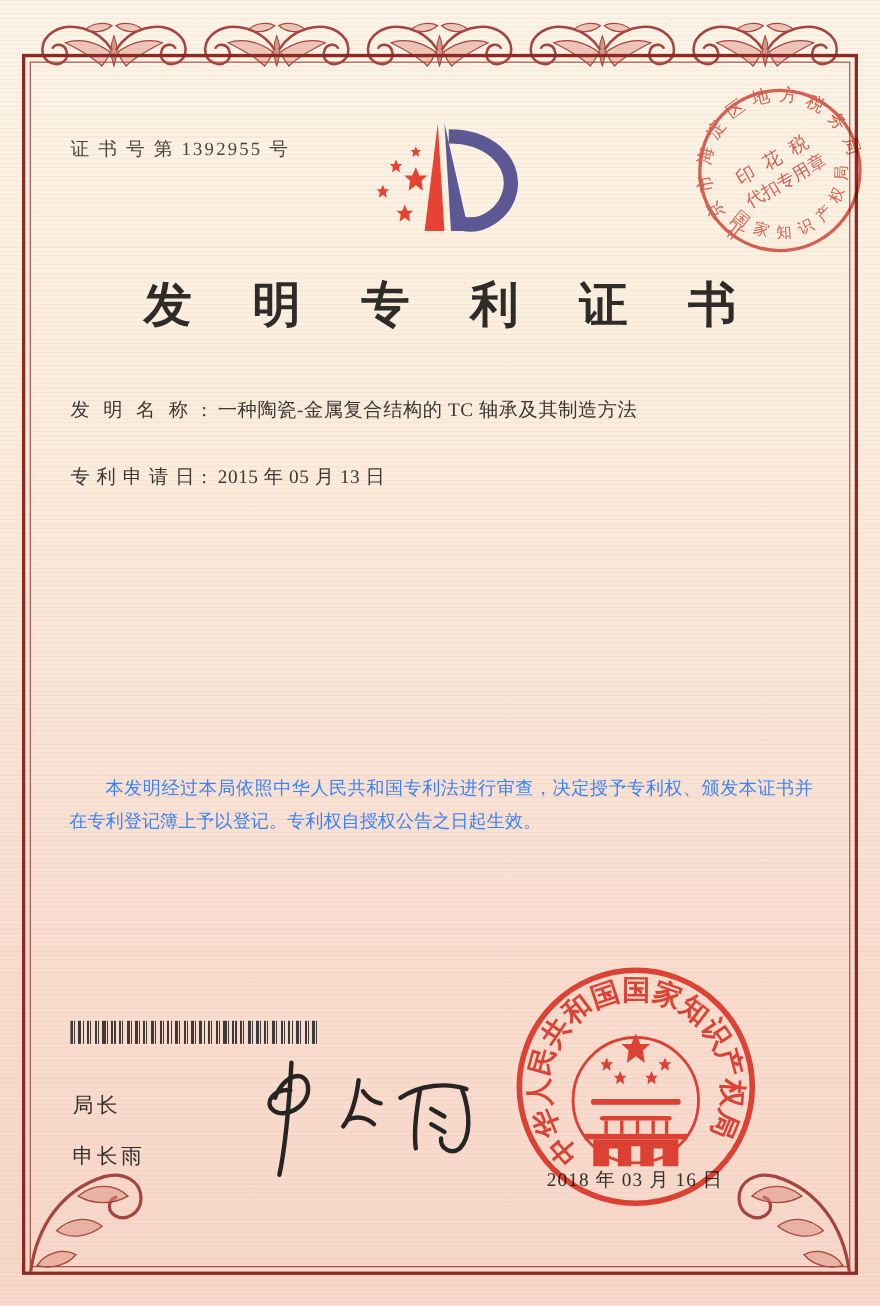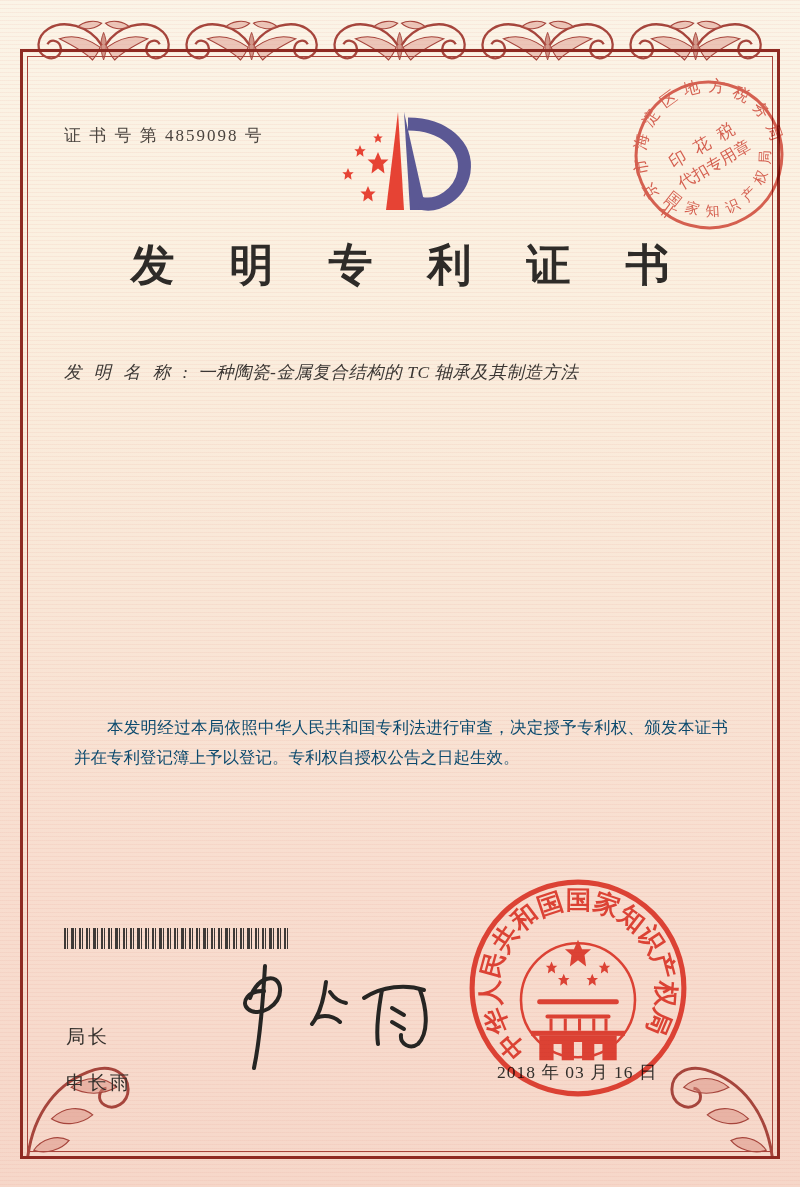--- a/index.html
+++ b/index.html
@@ -12,34 +12,34 @@
     background:repeating-linear-gradient(180deg,rgba(224,140,126,.10) 0 1px,rgba(224,140,126,0) 1px 4px);}
   .frame{position:absolute;left:27px;top:56px;width:744px;height:1094px;z-index:1;
     border:1px solid #a8433a;outline:3px solid #8e2a22;outline-offset:4px;}
   .ornament{position:absolute;z-index:1;}
   .band{left:30px;top:14px;width:740px;height:58px;}
   .corner{width:118px;height:118px;}
   .cert-no{position:absolute;left:64px;top:124px;z-index:2;font-size:17px;letter-spacing:2px;color:#4a443f;}
   .logo{position:absolute;left:322px;top:84px;width:160px;height:152px;z-index:2;}
   .tax-stamp{position:absolute;left:618px;top:64px;width:182px;height:182px;z-index:2;
     mix-blend-mode:multiply;opacity:.85;}
-  .title{position:absolute;left:0;right:0;top:236px;margin:0;z-index:2;text-align:center;
+  .title{position:absolute;left:0;right:0;top:236px;margin:12px;z-index:2;text-align:center;
     font-size:44px;font-weight:700;letter-spacing:22px;padding-left:22px;color:#2e2b28;}
-  .fields{position:absolute;left:64px;top:360px;width:676px;z-index:2;font-size:17.5px;color:#3b3734;font-style:italic;}
+  .fields{position:absolute;left:64px;top:360px;width:676px;z-index:2;font-size:17.5px;color:#3b3734;}
   .frow{height:61px;}
   .flabel{display:inline-block;width:124px;text-align:justify;text-align-last:justify;vertical-align:top;}
   .fvalue{margin-left:10px;letter-spacing:.5px;}
   .body-text{position:absolute;left:63px;top:702px;width:676px;z-index:2;}
-  .body-text p{margin:11px;font-size:16.5px;line-height:30px;text-indent:2em;text-align:justify;color:#0c4a6e;}
+  .body-text p{margin:0;font-size:16.5px;line-height:30px;text-indent:2em;text-align:justify;color:#3b82f6;}
   .barcode{position:absolute;left:64px;top:928px;width:226px;height:21px;z-index:2;opacity:.85;
     background:repeating-linear-gradient(90deg,
       #1d1d1d 0 2px,transparent 2px 3px,#1d1d1d 3px 4px,transparent 4px 7px,
       #1d1d1d 7px 10px,transparent 10px 11px,#1d1d1d 11px 12px,transparent 12px 15px,
       #1d1d1d 15px 17px,transparent 17px 18px,#1d1d1d 18px 19px,transparent 19px 22px);}
-  .signer{position:absolute;left:66px;top:992px;z-index:2;font-size:19px;letter-spacing:3px;color:#34302c;margin-top:32px;}
+  .signer{position:absolute;left:66px;top:992px;z-index:2;font-size:19px;letter-spacing:3px;color:#34302c;}
   .signer div{margin-bottom:20px;}
   .signature{position:absolute;left:188px;top:958px;width:260px;height:118px;z-index:2;}
   .issue-date{position:absolute;left:497px;top:1060px;z-index:2;font-size:17.5px;letter-spacing:1px;color:#33302c;}
   .seal{position:absolute;left:466px;top:876px;width:224px;height:224px;z-index:3;
     mix-blend-mode:multiply;opacity:.9;}
   svg text{font-family:"Liberation Serif","DejaVu Serif",serif;}
 </style>
 </head>
 <body>
 
@@ -74,21 +74,21 @@
 
 <svg class="ornament corner" style="left:18px;top:1048px;" viewBox="0 0 120 120">
   <use href="#cornerFl"></use>
 </svg>
 <svg class="ornament corner" style="left:664px;top:1048px;" viewBox="0 0 120 120">
   <use href="#cornerFl" transform="translate(120,0) scale(-1,1)"></use>
 </svg>
 
 <div class="frame"></div>
 
-<div class="cert-no">证 书 号 第 4859098 号</div>
+<div class="cert-no">证 书 号 第 1392955 号</div>
 
 <svg class="logo" viewBox="0 0 160 152">
   <g fill="#e64334">
     <use href="#star5" transform="translate(56,54) scale(0.5)"></use>
     <use href="#star5" transform="translate(38,67) scale(0.6)"></use>
     <use href="#star5" transform="translate(56,79) scale(1.1)"></use>
     <use href="#star5" transform="translate(26,90) scale(0.6)"></use>
     <use href="#star5" transform="translate(46,110) scale(0.8)"></use>
   </g>
   <path d="M76,28 L64,126 L82,126 Z" fill="#e64334"></path>
@@ -110,20 +110,23 @@
     <text x="90" y="84" text-anchor="middle" font-size="17" letter-spacing="3">印 花 税</text>
     <text x="90" y="106" text-anchor="middle" font-size="16">代扣专用章</text>
   </g>
 </svg>
 
 <h1 class="title">发 明 专 利 证 书</h1>
 
 <div class="fields">
   <div class="frow">
     <span class="flabel">发明名称:</span><span class="fvalue">一种陶瓷-金属复合结构的 TC 轴承及其制造方法</span>
+  </div>
+  <div class="frow">
+    <span class="flabel">专利申请日:</span><span class="fvalue">2015 年 05 月 13 日</span>
   </div>
 </div>
 
 <div class="body-text">
   <p>本发明经过本局依照中华人民共和国专利法进行审查，决定授予专利权、颁发本证书并在专利登记簿上予以登记。专利权自授权公告之日起生效。</p>
 </div>
 
 <div class="barcode"></div>
 
 <div class="signer">

